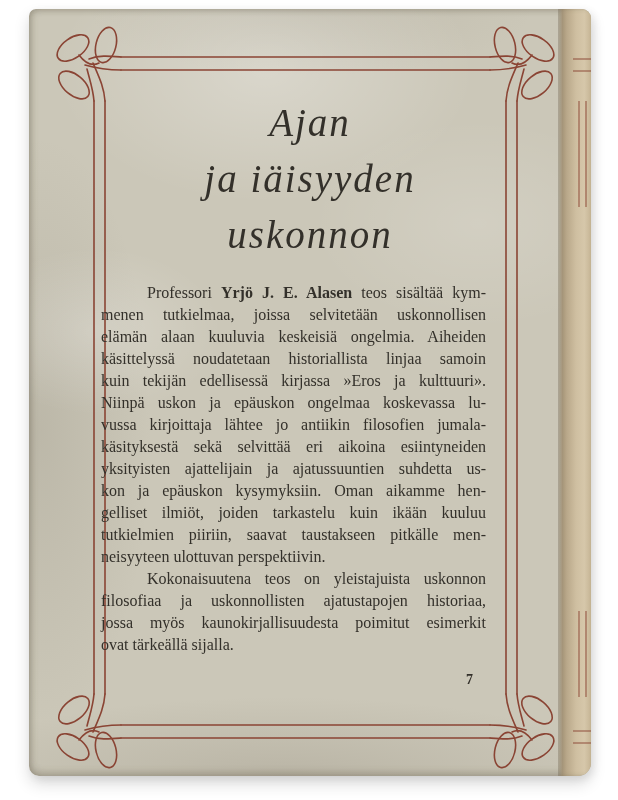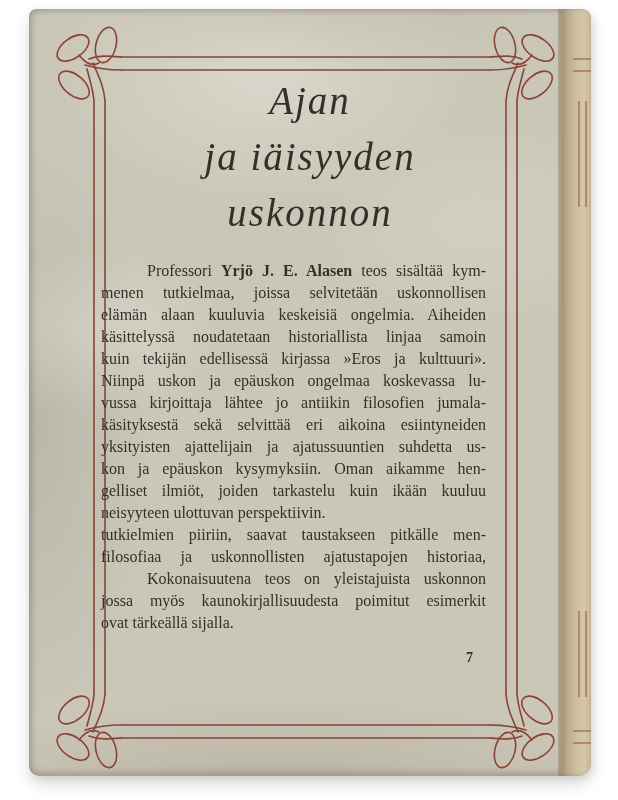--- a/index.html
+++ b/index.html
@@ -64,21 +64,21 @@
   }
   svg.frame .frag{
     stroke:var(--border-red);
     fill:none;
     stroke-width:1.3;
     opacity:.72;
   }
   .content{
     position:absolute;
     inset:0;
-    padding-top:64px;
+    padding-top:86px;
     color:var(--ink);
   }
   .title{
     text-align:center;
     font-style:italic;
     font-size:39px;
     line-height:56px;
     letter-spacing:2px;
     color:var(--ink);
   }
@@ -170,24 +170,24 @@
         <div class="tline">menen tutkielmaa, joissa selvitetään uskonnollisen</div>
         <div class="tline">elämän alaan kuuluvia keskeisiä ongelmia. Aiheiden</div>
         <div class="tline">käsittelyssä noudatetaan historiallista linjaa samoin</div>
         <div class="tline">kuin tekijän edellisessä kirjassa »Eros ja kulttuuri».</div>
         <div class="tline">Niinpä uskon ja epäuskon ongelmaa koskevassa lu-</div>
         <div class="tline">vussa kirjoittaja lähtee jo antiikin filosofien jumala-</div>
         <div class="tline">käsityksestä sekä selvittää eri aikoina esiintyneiden</div>
         <div class="tline">yksityisten ajattelijain ja ajatussuuntien suhdetta us-</div>
         <div class="tline">kon ja epäuskon kysymyksiin. Oman aikamme hen-</div>
         <div class="tline">gelliset ilmiöt, joiden tarkastelu kuin ikään kuuluu</div>
+        <div class="tline">tutkielmien piiriin, saavat taustakseen pitkälle men-</div>
         <div class="tline plast">neisyyteen ulottuvan perspektiivin.</div>
-        <div class="tline">tutkielmien piiriin, saavat taustakseen pitkälle men-</div>
+        <div class="tline first">Kokonaisuutena teos on yleistajuista uskonnon</div>
         <div class="tline">filosofiaa ja uskonnollisten ajatustapojen historiaa,</div>
-        <div class="tline first">Kokonaisuutena teos on yleistajuista uskonnon</div>
         <div class="tline">jossa myös kaunokirjallisuudesta poimitut esimerkit</div>
         <div class="tline plast">ovat tärkeällä sijalla.</div>
       </div>
 
     <div class="pagenum-row">
       <span class="pagenum">7</span>
     </div>
   </div>
 
 </div>

